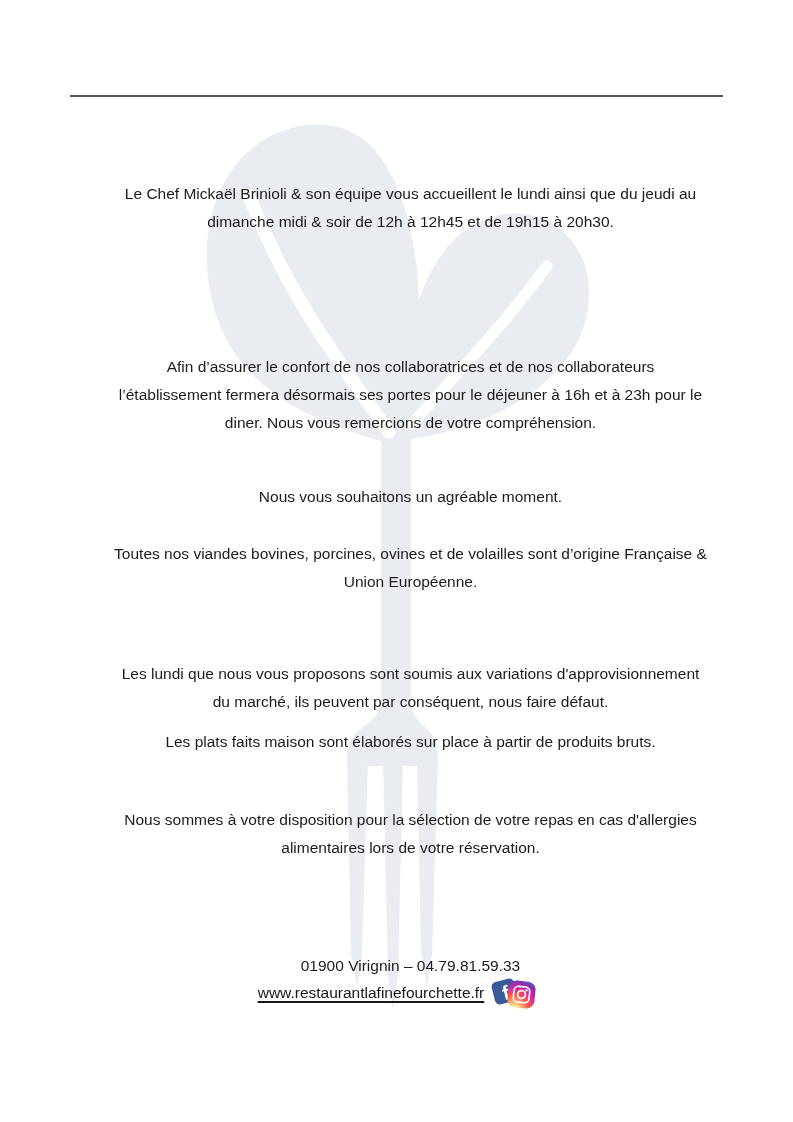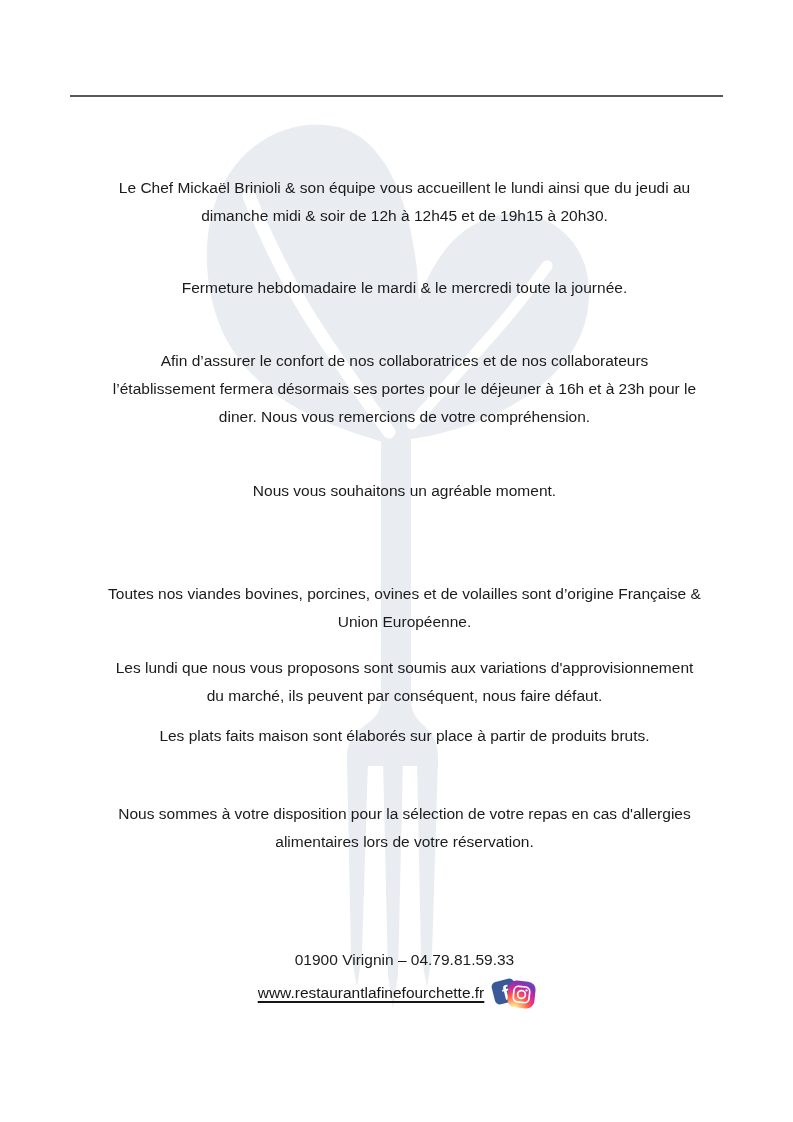--- a/index.html
+++ b/index.html
@@ -11,21 +11,21 @@
     position:relative;
     overflow:hidden;
   }
   .page{position:absolute;inset:0;}
   .watermark{position:absolute;left:0;top:0;pointer-events:none;}
   .divider{
     position:absolute;left:70px;top:95px;width:653px;height:2px;
     background:#595959;
   }
   .para{
-    position:absolute;left:40px;width:713px;margin:8px;
+    position:absolute;left:40px;width:713px;margin:14px;
     text-align:center;
     font-size:15.5px;line-height:28px;
     white-space:pre-line;
   }
   .web-row{
     position:absolute;left:0;top:976px;width:793px;
     display:flex;justify-content:center;align-items:center;gap:9px;
   }
   a.site-link{
     color:#161616;font-size:15.5px;line-height:28px;
@@ -73,29 +73,28 @@
       <path stroke-width="13" d="M389,432 C 332,352 291,300 249,196"></path>
       <path stroke-width="11" d="M412,424 C 461,368 502,328 547,266"></path>
     </g>
   </svg>
 
   <div class="divider"></div>
 
   <p class="para" style="top:166px">Le Chef Mickaël Brinioli &amp; son équipe vous accueillent le lundi ainsi que du jeudi au
 dimanche midi &amp; soir de 12h à 12h45 et de 19h15 à 20h30.</p>
 
-  <p class="para" style="top:266px">Fermeture hebdomadaire le mardi &amp; le mercredi toute la journée.</p>
 
   <p class="para" style="top:339px">Afin d’assurer le confort de nos collaboratrices et de nos collaborateurs
 l’établissement fermera désormais ses portes pour le déjeuner à 16h et à 23h pour le
 diner. Nous vous remercions de votre compréhension.</p>
 
   <p class="para" style="top:469px">Nous vous souhaitons un agréable moment.</p>
 
-  <p class="para" style="top:572px">Toutes nos viandes bovines, porcines, ovines et de volailles sont d’origine Française &amp;
+  <p class="para" style="top:526px">Toutes nos viandes bovines, porcines, ovines et de volailles sont d’origine Française &amp;
 Union Européenne.</p>
 
   <p class="para" style="top:646px">Les lundi que nous vous proposons sont soumis aux variations d'approvisionnement
 du marché, ils peuvent par conséquent, nous faire défaut.</p>
 
   <p class="para" style="top:714px">Les plats faits maison sont élaborés sur place à partir de produits bruts.</p>
 
   <p class="para" style="top:792px">Nous sommes à votre disposition pour la sélection de votre repas en cas d'allergies
 alimentaires lors de votre réservation.</p>
 

